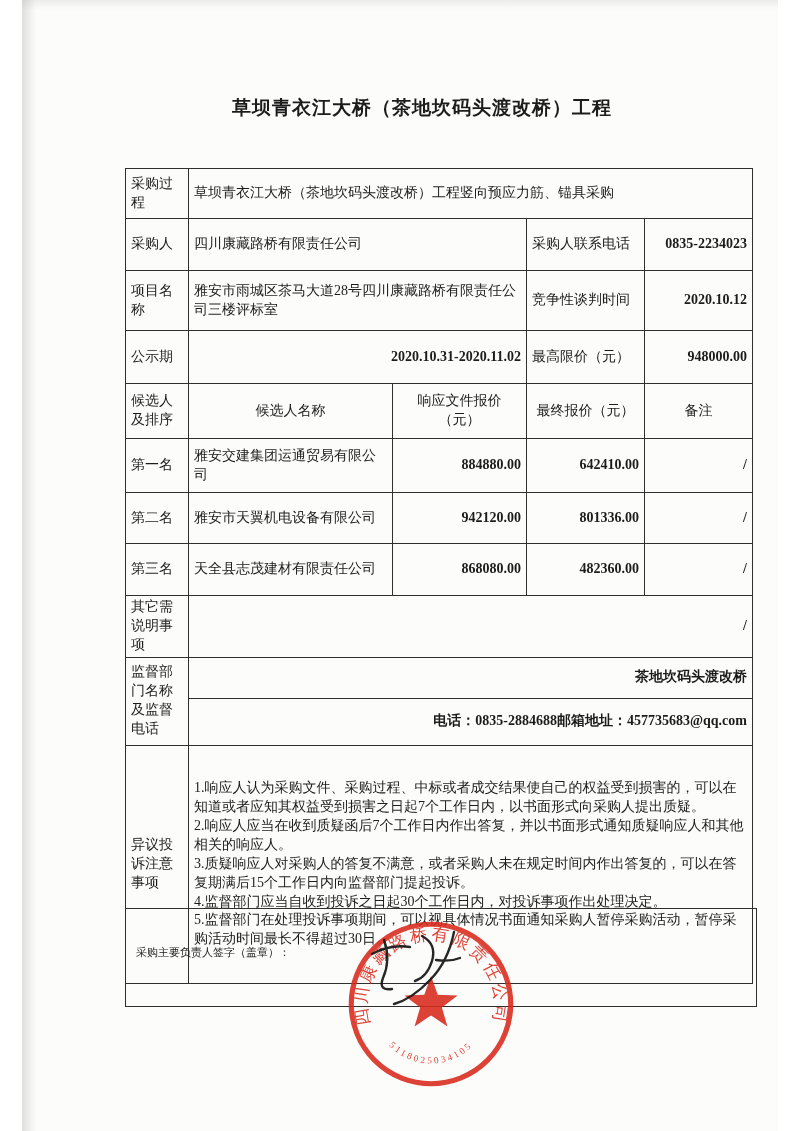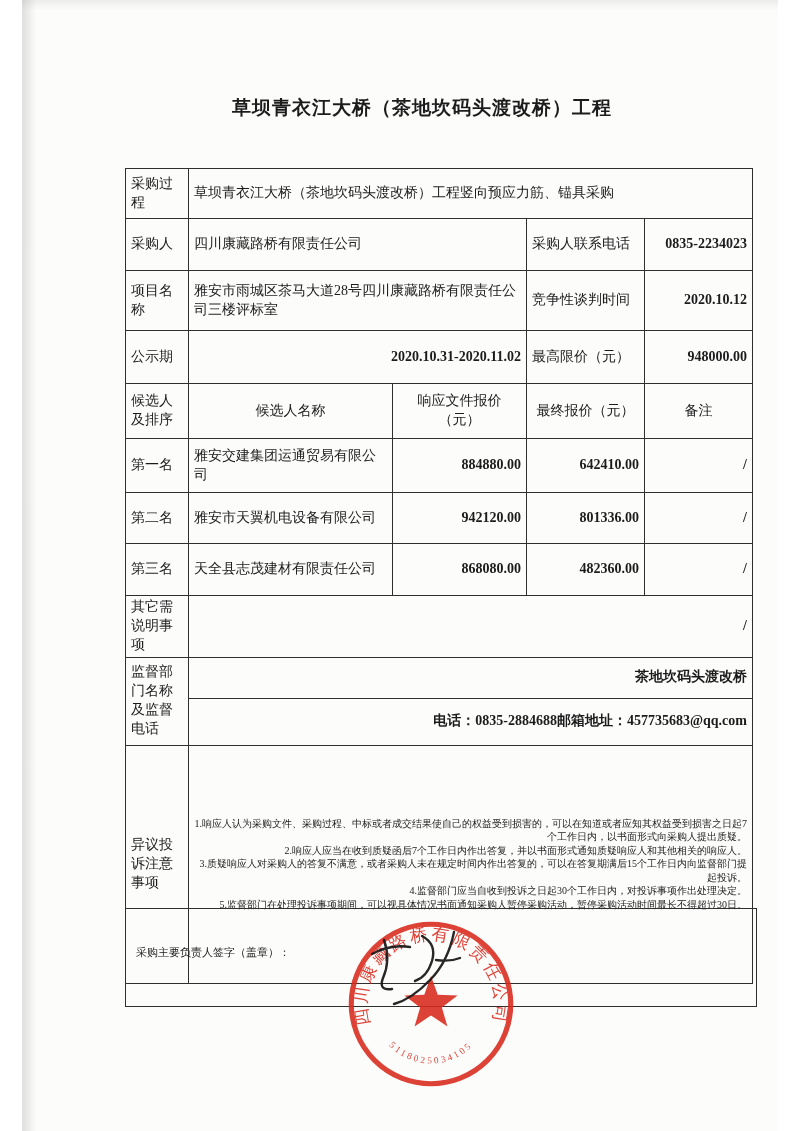--- a/index.html
+++ b/index.html
@@ -38,22 +38,22 @@
     vertical-align:middle;
     word-break:break-all;
     line-height:1.35;
   }
   td.lab   { text-align:left; }
   td.lab-c { text-align:left; padding:2px 2px;font-family:Liberation Serif, serif; }
   td.ctr   { text-align:right;font-weight:bold; }
   td.lft   { text-align:left;margin-left:15px; }
   td.hdr   { text-align:center; padding:2px 2px; }
   td.notes {
-    text-align:right; vertical-align:middle;
-    padding:6px 8px; line-height:1.5; font-size:10px;
+    text-align:left; vertical-align:middle;
+    padding:6px 8px; line-height:1.5; font-size:14px;
   }
   .notes div{ margin:0; }
 
   
   .sig-box{
     position:absolute; left:103px; top:908px;
     width:630px; height:97px;
     border:1.5px solid #2f2f2f;
   }
   .sig-label{

